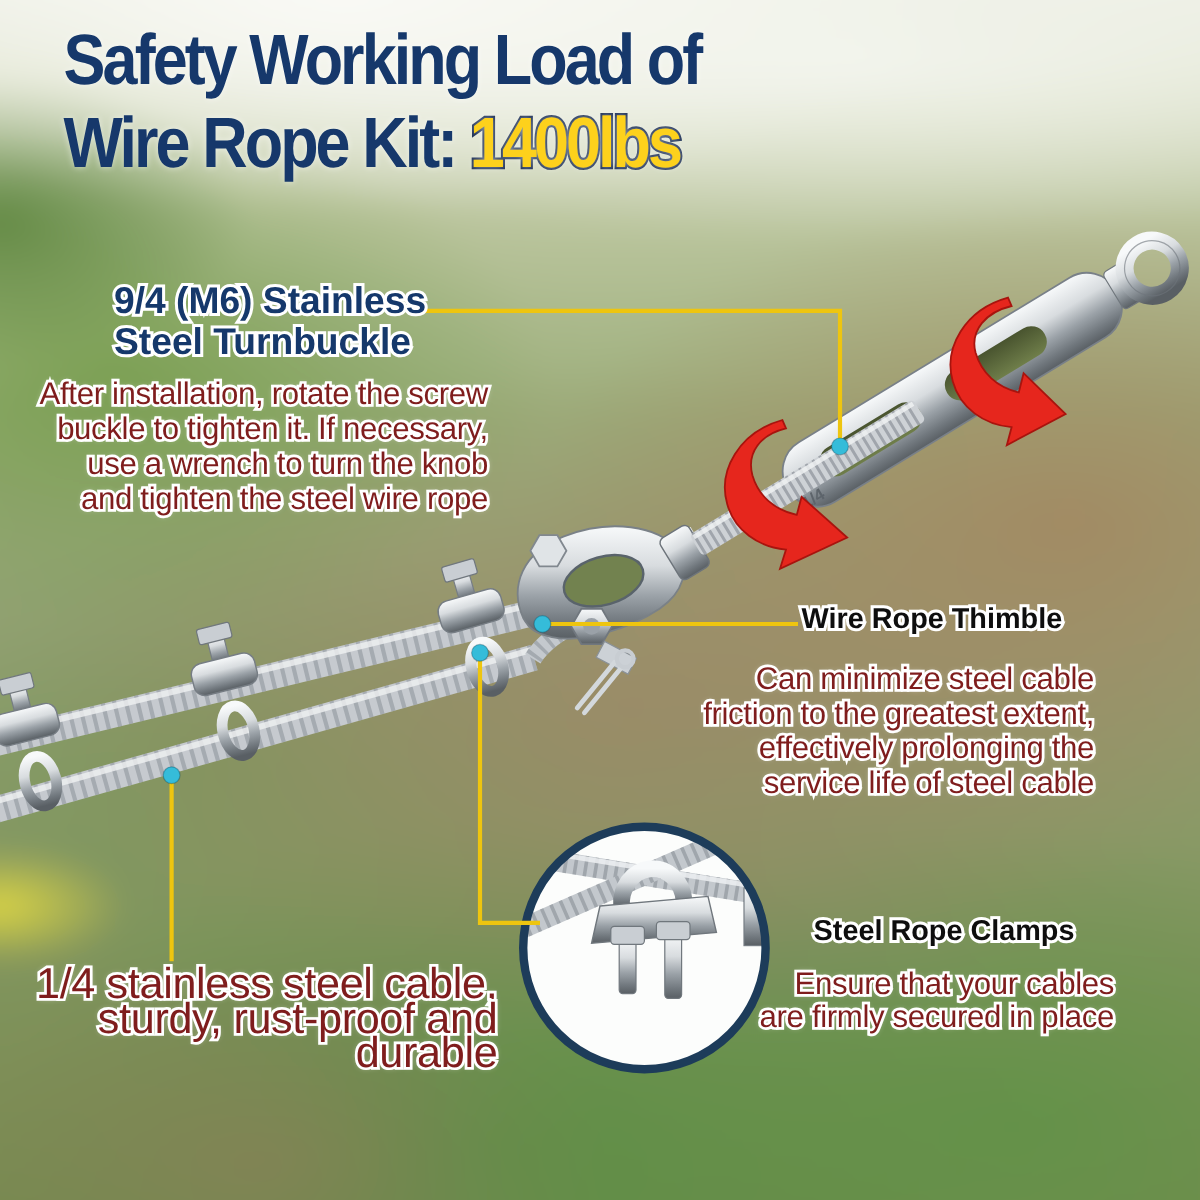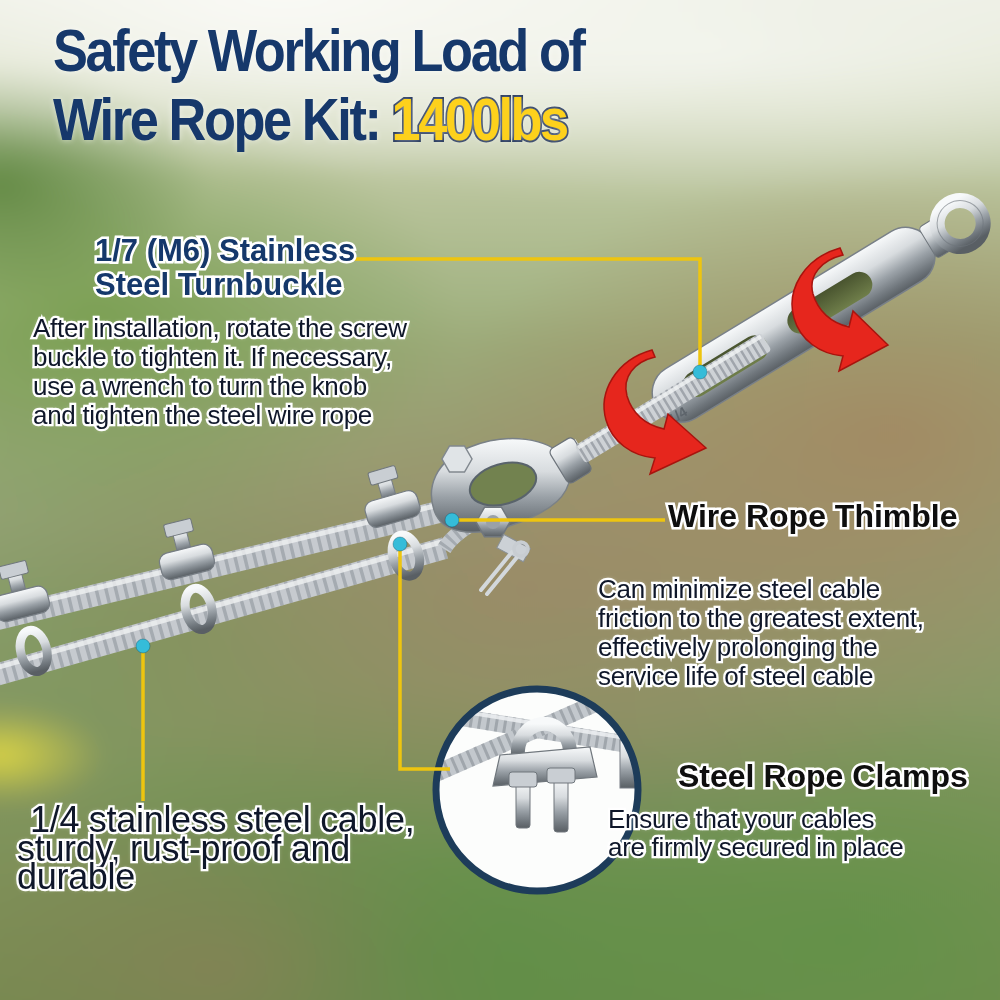--- a/index.html
+++ b/index.html
@@ -29,29 +29,29 @@
   
   .txt{position:absolute;white-space:pre-line;}
   .stroke{-webkit-text-stroke:4.5px #ffffff;paint-order:stroke fill;
           text-shadow:0 0 5px rgba(255,255,255,.65);}
   .title{left:53px;top:16px;font-size:54px;font-weight:800;letter-spacing:-2.5px;
          line-height:63px;color:#16386b;transform:scale(.97,1.1);transform-origin:0 0;
          text-shadow:0 0 6px rgba(255,255,255,.55);white-space:nowrap;}
   .title .yellow{color:#fdd11c;-webkit-text-stroke:3.5px #1c2f55;paint-order:stroke fill;}
   .h-navy{font-size:31px;font-weight:800;color:#15386b;line-height:34px;
           -webkit-text-stroke:5px #fff;paint-order:stroke fill;}
-  .h-black{font-size:32px;font-weight:800;color:#0e0e0e;line-height:34px;
+  .h-black{font-size:24px;font-weight:800;color:#0e0e0e;line-height:34px;
            -webkit-text-stroke:5px #fff;paint-order:stroke fill;}
-  .body-navy{font-size:26px;color:#0f172a;line-height:29px;letter-spacing:-.3px;}
+  .body-navy{font-size:26px;color:#7f1d1d;line-height:29px;letter-spacing:-.3px;text-align:right;}
   .tb-head{left:95px;top:234px;}
   .tb-body{left:33px;top:314px;}
   .th-head{left:668px;top:499px;}
-  .th-body{left:598px;top:551px;margin-top:24px;}
+  .th-body{left:586px;top:551px;}
   .cl-head{left:678px;top:759px;}
-  .cl-body{left:608px;top:805px;line-height:28px;}
+  .cl-body{left:633px;top:805px;line-height:28px;}
   .cab-body{left:17px;top:806px;line-height:28.5px;font-size:36px;text-indent:13px;}
   svg{position:absolute;left:0;top:0;}
 </style>
 </head>
 <body>
 
 <div class="canvas">
 
   <div class="photo"></div>
 
@@ -170,21 +170,21 @@
       <circle cx="400" cy="544" r="7"></circle>
       <circle cx="143" cy="646" r="7"></circle>
     </g>
   </svg>
 
   <div class="txt title">
     <div>Safety Working Load of</div>
     <div><span>Wire Rope Kit: </span><span class="yellow">1400lbs</span></div>
   </div>
 
-  <div class="txt h-navy tb-head">1/7 (M6) Stainless
+  <div class="txt h-navy tb-head">9/4 (M6) Stainless
 Steel Turnbuckle</div>
   <div class="txt body-navy stroke tb-body">After installation, rotate the screw
 buckle to tighten it. If necessary,
 use a wrench to turn the knob
 and tighten the steel wire rope</div>
 
   <div class="txt h-black th-head">Wire Rope Thimble</div>
   <div class="txt body-navy stroke th-body">Can minimize steel cable
 friction to the greatest extent,
 effectively prolonging the

